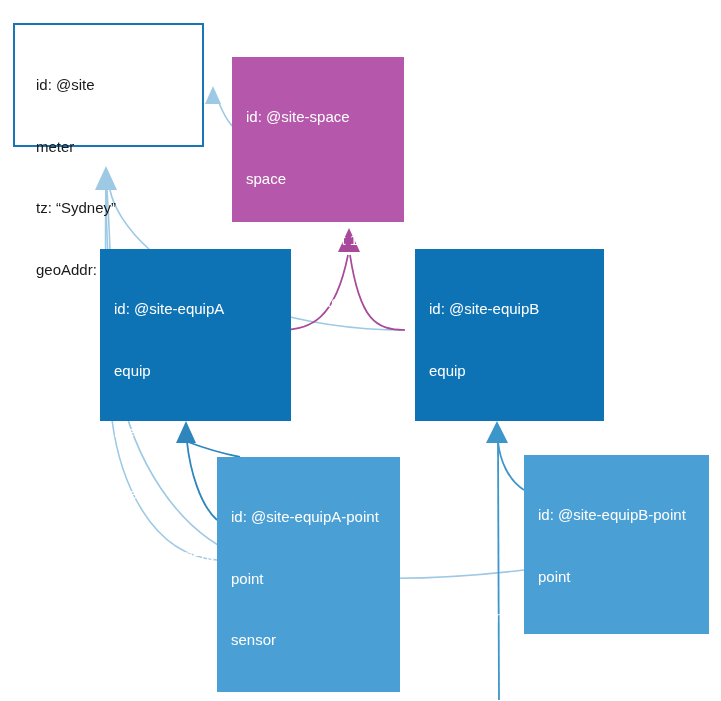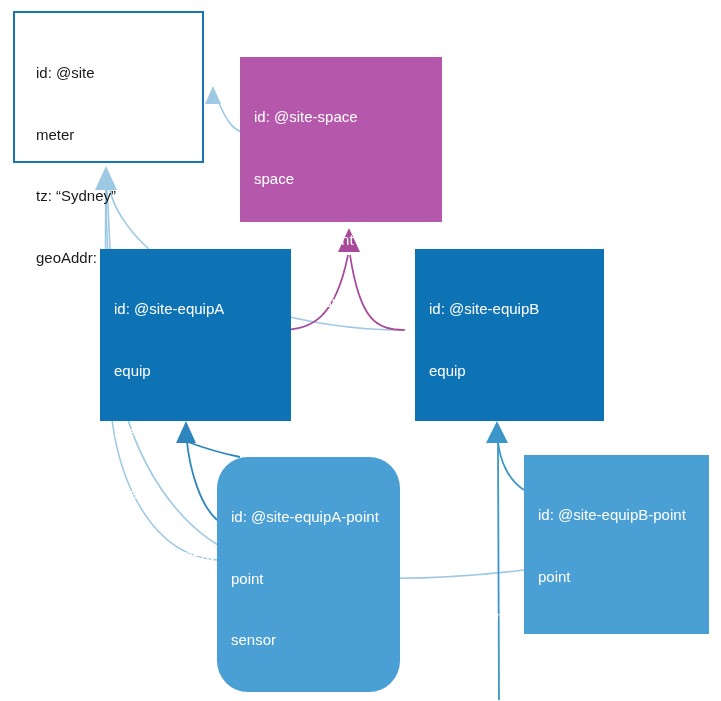--- a/index.html
+++ b/index.html
@@ -80,28 +80,28 @@
 
     <path d="M 240 457 C 215 452 196 445 188 442" fill="none" stroke="#2e86bd" stroke-width="1.8"></path>
     <path d="M 217 520 C 200 505 190 470 187 442" fill="none" stroke="#2e86bd" stroke-width="1.8"></path>
     <polygon points="186,421 196,443 176,443" fill="#2e86bd"></polygon>
 
     <path d="M 524 490 C 508 480 500 460 498 442" fill="none" stroke="#3d96c9" stroke-width="1.8"></path>
     <path d="M 499 700 C 499 600 499 500 498 442" fill="none" stroke="#3d96c9" stroke-width="1.8"></path>
     <polygon points="497,421 508,443 486,443" fill="#3d96c9"></polygon>
   </svg>
 
-  <div class="node node-site" style="left:13px; top:11px; width:191px; height:152px;padding-left:21px;">
+  <div class="node node-site" style="left:13px; top:23px; width:191px; height:124px;padding-left:21px;">
     <span class="line">id: @site</span>
     <span class="line">meter</span>
     <span class="line">tz: “Sydney”</span>
     <span class="line">geoAddr: '...'</span>
   </div>
 
-  <div class="node node-space" style="left:240px; top:57px; width:202px; height:165px;">
+  <div class="node node-space" style="left:232px; top:57px; width:172px; height:165px;">
     <span class="line">id: @site-space</span>
     <span class="line">space</span>
     <span class="line">dis: 'Apartment 101'</span>
     <span class="line">siteRef: @site</span>
   </div>
 
   <div class="node node-equip" style="left:90px; top:249px; width:191px; height:172px;">
     <span class="line">id: @site-equipA</span>
     <span class="line">equip</span>
     <span class="line">meter</span>
@@ -115,21 +115,21 @@
     <span class="line">id: @site-equipB</span>
     <span class="line">equip</span>
     <span class="line">meter</span>
     <span class="line">water</span>
     <span class="line">domestic</span>
     <span class="line">dis: 'Apartment Water'</span>
     <span class="line">siteRef: @site</span>
     
   </div>
 
-  <div class="node node-point" style="left:217px; top:457px; width:183px; height:235px;border-radius:31px;">
+  <div class="node node-point" style="left:217px; top:457px; width:183px; height:235px;">
     <span class="line">id: @site-equipA-point</span>
     <span class="line">point</span>
     <span class="line">sensor</span>
     <span class="line">energy</span>
     
     
     
     
     
     

